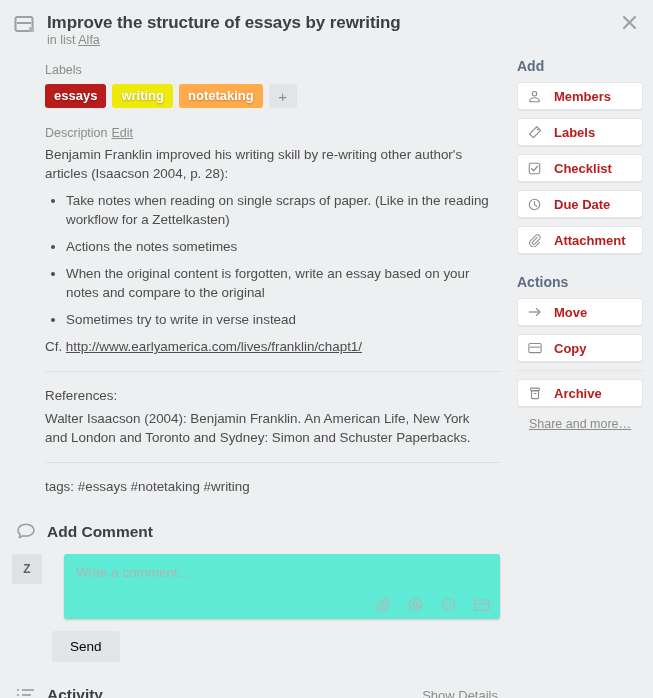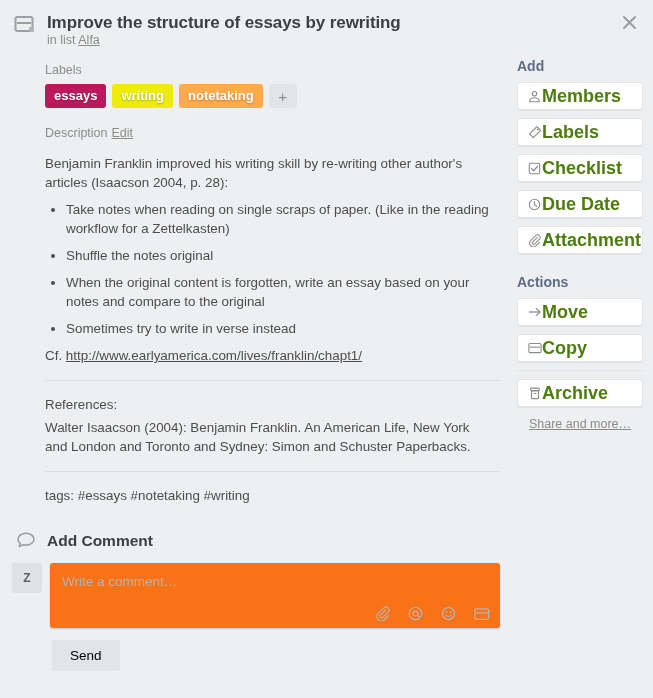--- a/index.html
+++ b/index.html
@@ -119,21 +119,21 @@
     justify-content: center;
     font-size: 15px;
     cursor: pointer;
   }
 
   
   .desc-head {
     font-size: 12.5px;
     color: #8c8c8c;
     margin-top: 18px;
-    margin-bottom: 14px;
+    margin-bottom: 5px;
   }
   .desc-head .edit-link {
     color: #8c8c8c;
     text-decoration: underline;
     margin-left: 4px;
     cursor: pointer;
   }
   .desc-body {
     font-size: 13.4px;
     line-height: 19px;
@@ -198,23 +198,23 @@
     border-radius: 3px;
     color: #5d6468;
     font-size: 12px;
     font-weight: bold;
     display: flex;
     align-items: center;
     justify-content: center;
     cursor: pointer;
   }
   .comment-box {
-    margin-left: 8px;
+    margin-left: 22px;
     flex: 1 1 auto;
-    background: #f97316;
+    background: #5eead4;
     border-radius: 3px;
     box-shadow: 0 1px 2px rgba(0,0,0,0.18);
     height: 65px;
     position: relative;
     box-sizing: border-box;
   }
   .comment-input {
     border: 0;
     outline: none;
     width: 100%;
@@ -292,24 +292,24 @@
   }
   .side-btn .sb-icon {
     width: 15px;
     flex: 0 0 15px;
     color: #8c8c8c;
     display: flex;
     align-items: center;
     justify-content: center;
   }
   .side-btn .sb-label {
-    margin-left: 0;
-    font-size: 18px;
+    margin-left: 12px;
+    font-size: 13px;
     font-weight: bold;
-    color: #4d7c0f;
+    color: #b91c1c;
   }
   .side-sep {
     border: 0;
     border-top: 1px solid #e2e4e6;
     margin: 0 0 8px 0;
   }
   .share-more {
     display: block;
     margin-top: 10px;
     text-align: center;
@@ -348,35 +348,35 @@
           <span>in list</span>
           <span class="list-link">Alfa</span>
         </div>
       </div>
     </div>
 
     <div class="section-block">
 
       <div class="mini-heading">Labels</div>
       <div class="label-row">
-        <span class="label-chip" id="lbl0" style="background: #be185d;">essays</span>
+        <span class="label-chip" id="lbl0" style="background: #b91c1c;">essays</span>
         <span class="label-chip" id="lbl1" style="background: rgb(238, 234, 11);">writing</span>
         <span class="label-chip" id="lbl2" style="background: rgb(255, 171, 74);">notetaking</span>
         <span class="label-add">+</span>
       </div>
 
       <div class="desc-head">
         <span>Description</span><span class="edit-link">Edit</span>
       </div>
 
       <div class="desc-body">
         <p>Benjamin Franklin improved his writing skill by re-writing other author's articles (Isaacson 2004, p. 28):</p>
         <ul>
           <li>Take notes when reading on single scraps of paper. (Like in the reading workflow for a Zettelkasten)</li>
-          <li>Shuffle the notes original</li>
+          <li>Actions the notes sometimes</li>
           <li>When the original content is forgotten, write an essay based on your notes and compare to the original</li>
           <li>Sometimes try to write in verse instead</li>
         </ul>
         <p class="desc-para"><span>Cf. </span><span class="desc-link">http://www.earlyamerica.com/lives/franklin/chapt1/</span></p>
 
         <hr class="desc-hr">
 
         <p class="desc-para">References:</p>
         <p class="desc-para last">Walter Isaacson (2004): Benjamin Franklin. An American Life, New York and London and Toronto and Sydney: Simon and Schuster Paperbacks.</p>
 

